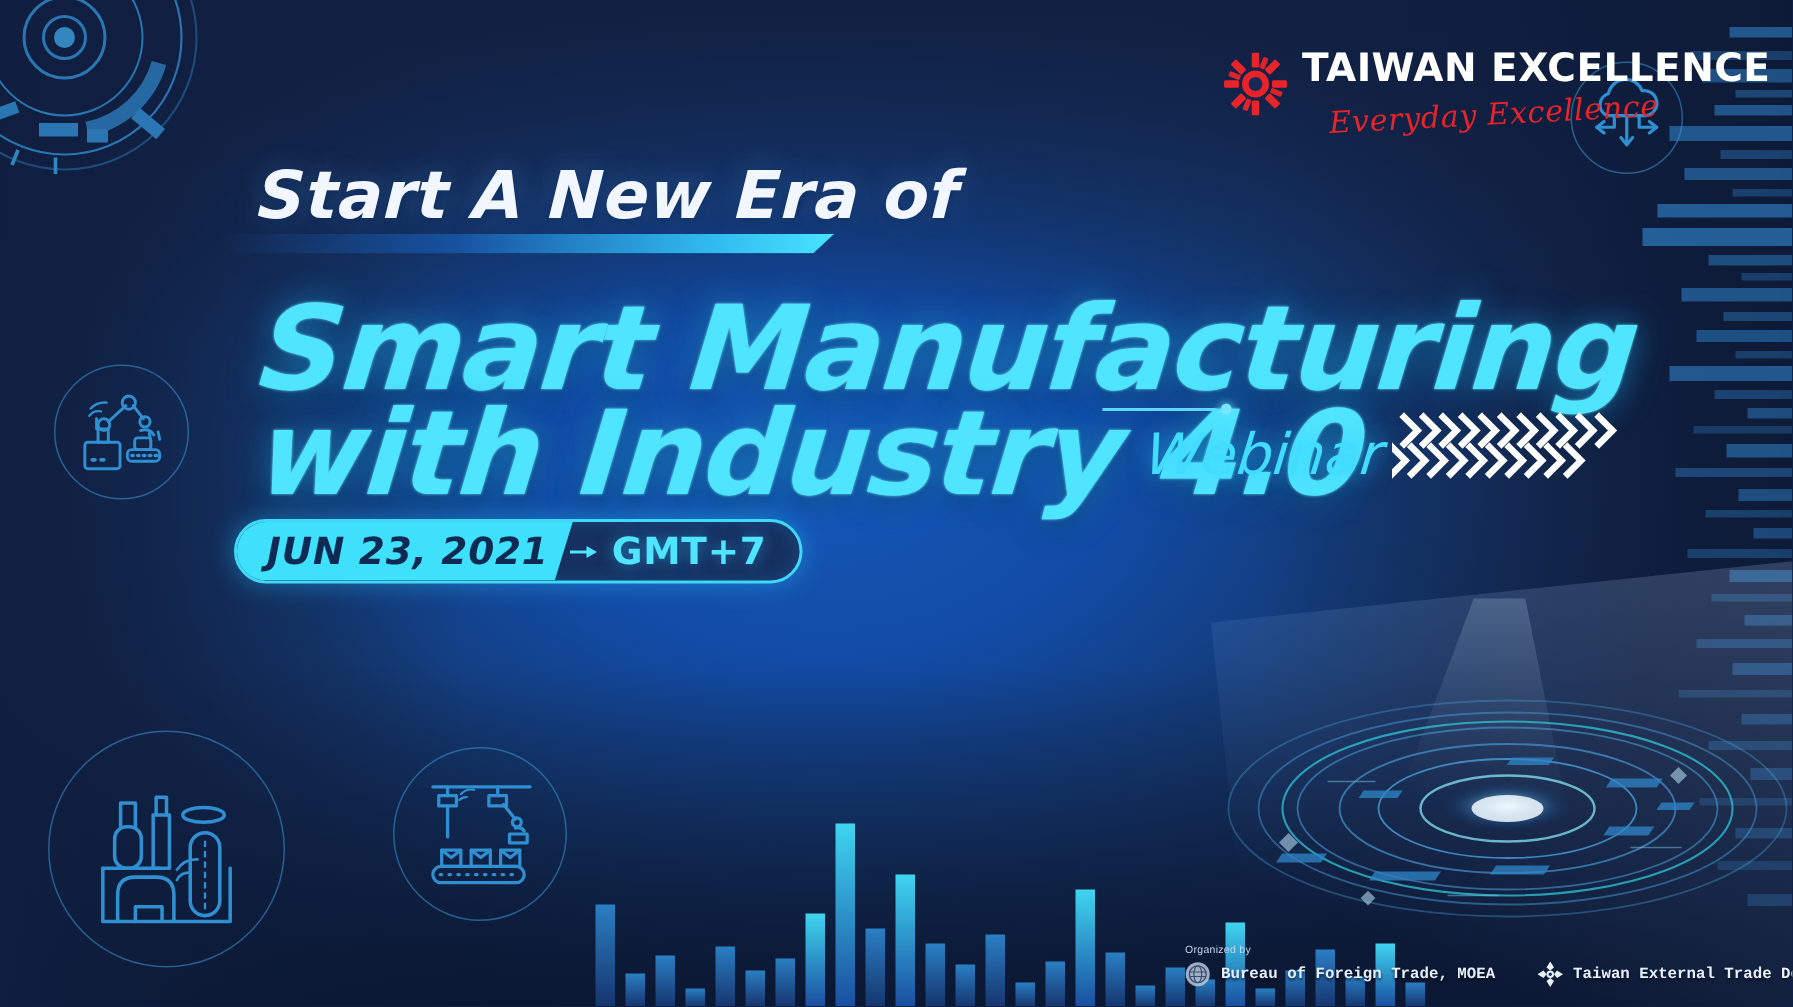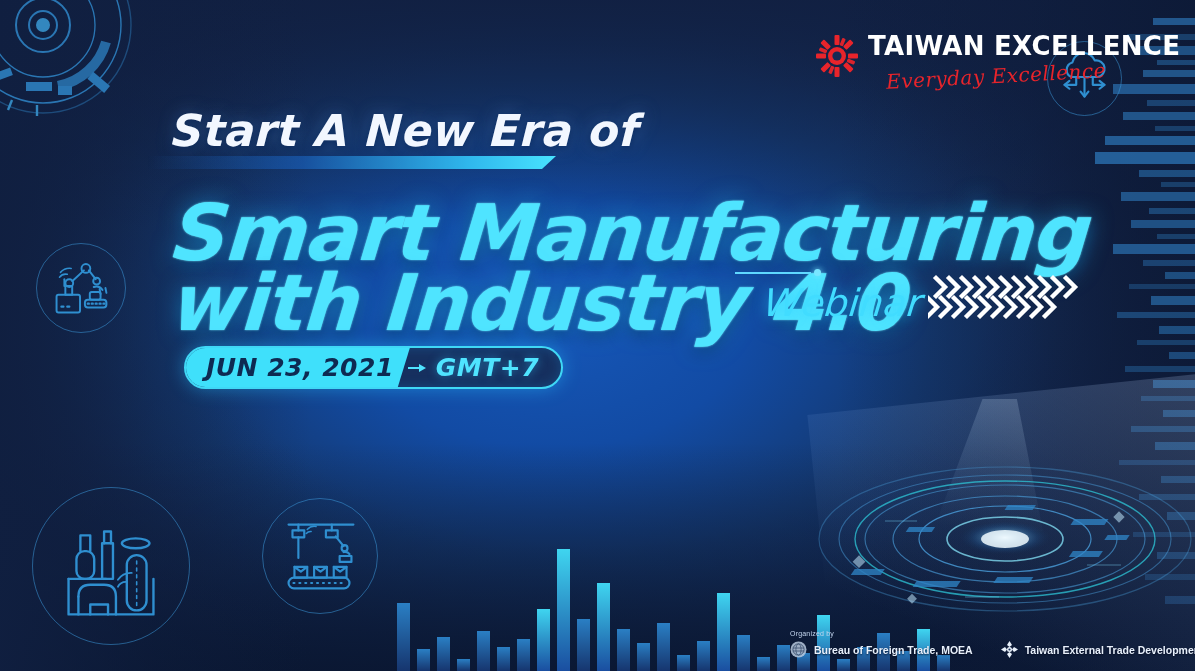--- a/index.html
+++ b/index.html
@@ -109,21 +109,21 @@
   .connector{
     position:absolute; left:735px; top:269px; width:86px; height:8px;
   }
   .connector .ln{ position:absolute; left:0; top:3px; width:76px; height:1.5px; background:#5fd8ff; }
   .connector .dot{ position:absolute; right:0; top:0; width:7px; height:7px; border-radius:50%; background:#79e6ff; box-shadow:0 0 6px #79e6ff; }
 
   .chevrons{ position:absolute; left:928px; top:272px; width:160px; height:48px; }
 
   
   .datepill{
-    position:absolute; left:184px; top:346px; height:43px;
+    position:absolute; left:156px; top:346px; height:43px;
     border:2px solid #3fd8f6; border-radius:22px;
     display:flex; align-items:stretch; overflow:hidden;
     box-shadow:0 0 18px rgba(40,190,255,.45), inset 0 0 12px rgba(30,150,230,.25);
     background:#16305f;
   }
   .dp-left{
     background:#3fe0fb;
     color:#0e2a52;
     font-family:"DejaVu Sans", sans-serif;
     font-weight:bold; font-style:italic; font-size:25px;
@@ -131,21 +131,21 @@
     padding:0 16px 0 20px;
     letter-spacing:.5px;
     clip-path:polygon(0 0, 100% 0, calc(100% - 12px) 100%, 0 100%);
     white-space:nowrap;
   }
   .dp-sep{ width:26px; position:relative; }
   .dp-sep .arrow{ position:absolute; left:-2px; top:50%; transform:translateY(-50%); width:24px; height:9px; }
   .dp-right{
     color:#4fe4ff;
     font-family:"DejaVu Sans", sans-serif;
-    font-weight:bold; font-style:italic; font-size:25px;
+    font-weight:bold; font-size:25px;
     display:flex; align-items:center; gap:11px;
     padding:0 22px 0 0;
     letter-spacing:.5px;
     white-space:nowrap;
     text-shadow:0 0 10px rgba(50,200,255,.5);
   }
 
   
   .brand{ position:absolute; left:816px; top:33px; display:flex; align-items:flex-start; gap:10px; }
   .brand-mark{ width:42px; height:42px; margin-top:2px; }
@@ -166,21 +166,21 @@
   
   .footer{ position:absolute; left:790px; top:630px; }
   .f-org{
     font-family:"Liberation Sans", sans-serif;
     font-size:7px; color:#c4d6ef; letter-spacing:.2px; margin-bottom:4px;
   }
   .f-row{ display:flex; align-items:center; gap:9px; }
   .f-item{ display:flex; align-items:center; gap:7px; }
   .f-logo{ width:17px; height:17px; flex:none; }
   .f-label{
-    font-family:Liberation Sans, sans-serif;
+    font-family:Liberation Mono, monospace;
     font-size:10.5px; font-weight:bold; color:#e8f0fb; white-space:nowrap;
     text-shadow:0 1px 2px rgba(0,10,30,.8);
   }
   .f-gap{ width:10px; }
 </style>
 </head>
 <body>
 
 <div id="poster">
 

